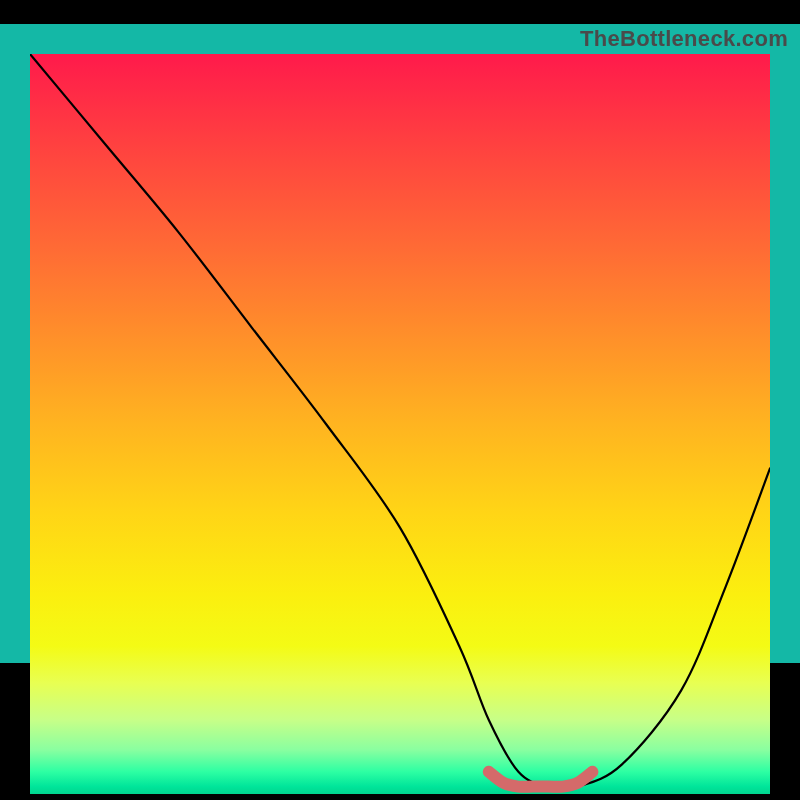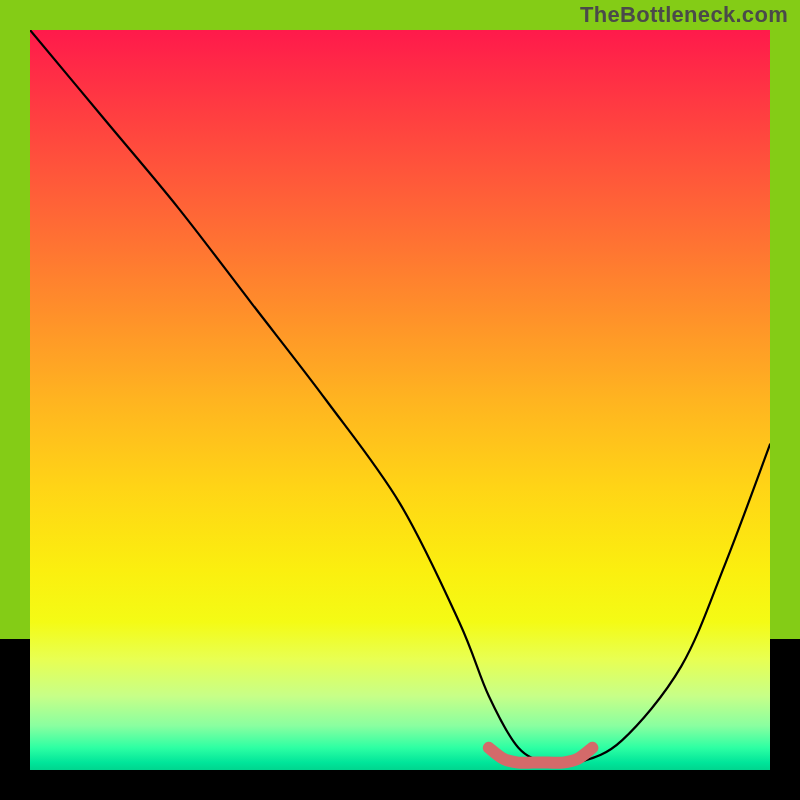--- a/index.html
+++ b/index.html
@@ -8,21 +8,22 @@
     width: 800px;
     height: 800px;
     background: #000;
     overflow: hidden;
     font-family: Arial, Helvetica, sans-serif;
   }
   .frame {
     position: relative;
     width: 800px;
     height: 639px;
-    background: #84cc16;
+    background: #14b8a6;
+    margin-top: 24px;
   }
   .watermark {
     position: absolute;
     top: 2px;
     right: 12px;
     color: #4a4a4a;
     font-size: 22px;
     font-weight: 600;
     letter-spacing: 0.3px;
     z-index: 5;

